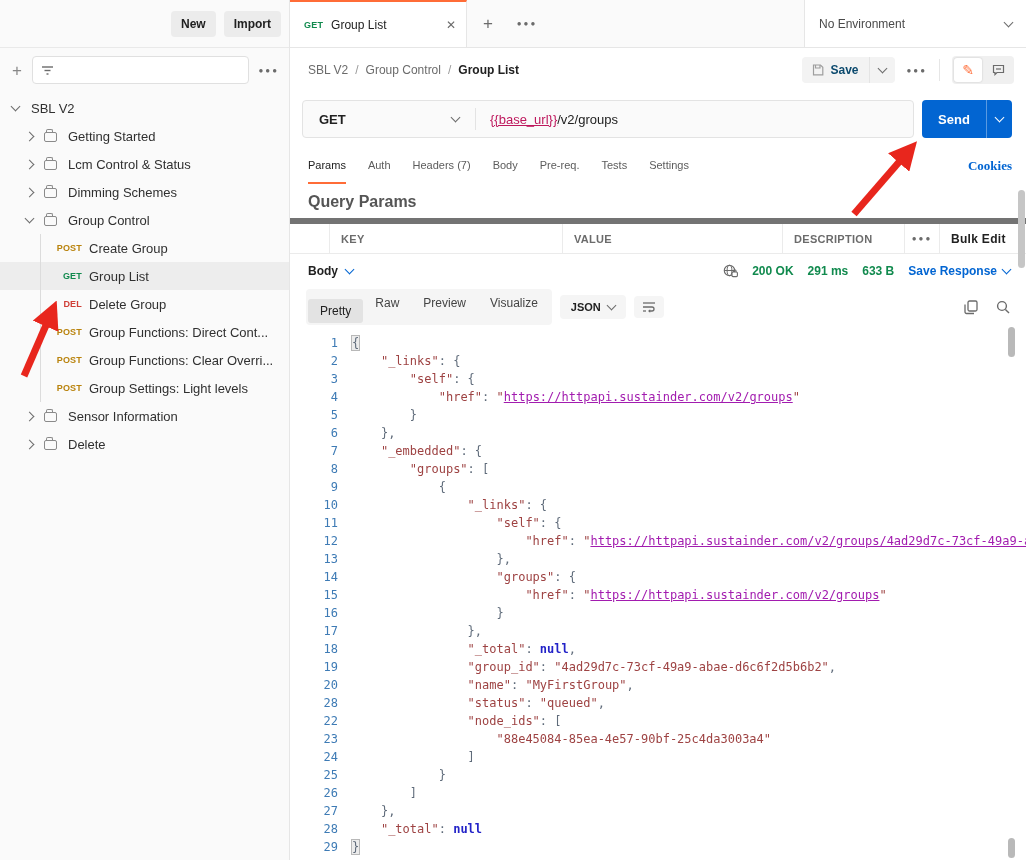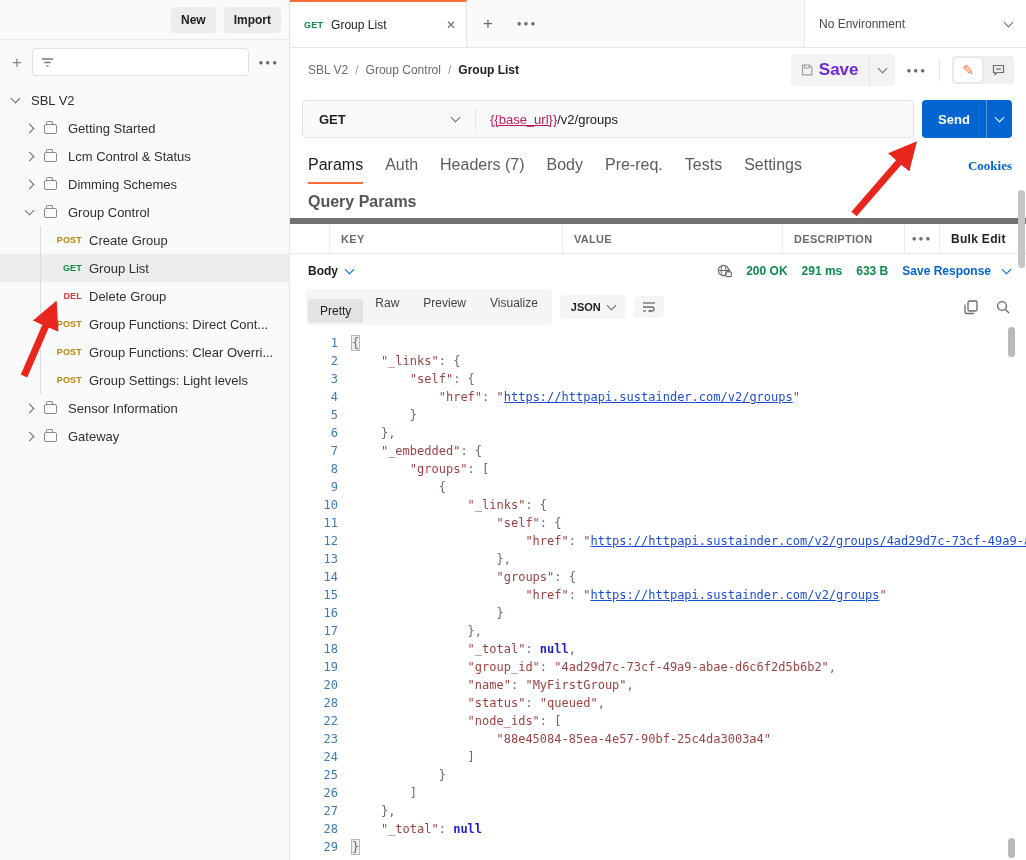--- a/index.html
+++ b/index.html
@@ -2,21 +2,21 @@
 <html><head>
 <meta charset="utf-8">
 <style>
   * { box-sizing: border-box; margin:0; padding:0; }
   html,body { width:1026px; height:860px; overflow:hidden; background:#fff;
     font-family:"Liberation Sans", sans-serif; color:#212121; }
   .app { display:flex; width:1026px; height:860px; position:relative; }
 
   
   .sidebar { width:290px; flex:none; background:#fafafa; border-right:1px solid #e6e6e6; display:flex; flex-direction:column; }
-  .sb-header { height:40px; flex:none; display:flex; align-items:center; justify-content:flex-end; gap:8px; padding:0 8px; border-bottom:1px solid #e9e9e9; }
+  .sb-header { height:48px; flex:none; display:flex; align-items:center; justify-content:flex-end; gap:8px; padding:0 8px; border-bottom:1px solid #e9e9e9; }
   .btn-gray { background:#ececec; border:none; border-radius:4px; padding:6px 10px; font-size:12px; font-weight:600; color:#212121; cursor:pointer; font-family:inherit; }
   .sb-toolbar { display:flex; align-items:center; gap:10px; padding:8px 10px 6px 12px; }
   .plus-btn { color:#878787; font-size:17px; line-height:1; cursor:pointer; }
   .filter-box { flex:1; height:28px; background:#fff; border:1px solid #e0e0e0; border-radius:4px; display:flex; align-items:center; gap:6px; padding:0 8px; }
   .filter-box input { border:none; outline:none; flex:1; font-size:12px; font-family:inherit; background:transparent; }
   .more-dots { color:#6b6b6b; font-size:8px; letter-spacing:2px; cursor:pointer; }
   .sb-tree { font-size:13px; color:#303030; padding-top:4px; }
   .tree-row { height:28px; display:flex; align-items:center; cursor:pointer; }
   .tree-row.root { padding-left:12px; gap:12px; font-size:13px; }
   .tree-row.folder { padding-left:26px; gap:11px; }
@@ -46,21 +46,21 @@
   .tab-plus { width:42px; display:flex; align-items:center; justify-content:center; color:#6b6b6b; font-size:17px; cursor:pointer; }
   .tab-more { width:36px; display:flex; align-items:center; justify-content:center; cursor:pointer; }
   .env-select { margin-left:auto; width:222px; background:#fff; border-left:1px solid #e6e6e6; display:flex; align-items:center; padding:0 14px; font-size:12px; color:#4a4a4a; cursor:pointer; }
   .env-select .chev { margin-left:auto; }
 
   .crumbrow { height:44px; flex:none; display:flex; align-items:center; padding:0 12px 0 18px; font-size:12px; color:#6b6b6b; }
   .crumb { cursor:pointer; }
   .crumb.last { color:#212121; font-weight:700; }
   .sep { margin:0 7px; color:#9a9a9a; }
   .crumb-actions { margin-left:auto; display:flex; align-items:center; gap:12px; }
-  .save-btn { display:flex; align-items:stretch; background:#f3f3f3; border-radius:4px; overflow:hidden; color:#6d28d9; font-size:17px; font-weight:600; cursor:pointer; }
+  .save-btn { display:flex; align-items:stretch; background:#f3f3f3; border-radius:4px; overflow:hidden; color:#0c4a6e; font-size:12px; font-weight:600; cursor:pointer; }
   .save-main { display:flex; align-items:center; gap:6px; padding:6px 10px; }
   .save-chev { display:flex; align-items:center; padding:0 9px; border-left:1px solid #e4e4e4; }
   .vdiv { width:1px; height:22px; background:#e6e6e6; }
   .icon-group { display:flex; background:#f0f0f0; border-radius:4px; padding:2px; gap:2px; }
   .icon-cell { width:28px; height:24px; border-radius:3px; display:flex; align-items:center; justify-content:center; cursor:pointer; }
   .icon-cell.active { background:#fff; box-shadow:0 0 2px rgba(0,0,0,.2); }
   .pencil { color:#ff6c37; font-size:14px; line-height:1; }
 
   .urlrow { flex:none; display:flex; align-items:center; gap:8px; padding:8px 14px 10px 12px; }
   .url-box { flex:1; display:flex; align-items:stretch; height:38px; background:#fafafa; border:1px solid #e3e3e3; border-radius:4px; min-width:0; }
@@ -68,58 +68,58 @@
   .method-sel .chev { margin-left:auto; }
   .method-div { width:1px; background:#e3e3e3; margin:7px 0; }
   .url-input { flex:1; display:flex; align-items:center; padding:0 14px; font-size:13px; white-space:nowrap; overflow:hidden; cursor:text; }
   .var { color:#be185d;text-decoration:underline; }
   .send-btn { width:90px; height:38px; flex:none; background:#0265d2; border-radius:4px; display:flex; color:#fff; font-size:13px; font-weight:700; overflow:hidden; cursor:pointer; }
   .send-main { flex:1; display:flex; align-items:center; justify-content:center; }
   .send-chev { width:26px; display:flex; align-items:center; justify-content:center; border-left:1px solid rgba(255,255,255,.35); }
 
   .reqtabs-row { height:36px; flex:none; display:flex; align-items:center; padding:0 14px 0 18px; }
   .reqtabs { display:flex; height:100%; }
-  .reqtab { font-size:16px; color:#5c5c5c; margin-right:22px; display:flex; align-items:center; border-bottom:2px solid transparent; cursor:pointer; white-space:nowrap; }
+  .reqtab { font-size:11px; color:#5c5c5c; margin-right:22px; display:flex; align-items:center; border-bottom:2px solid transparent; cursor:pointer; white-space:nowrap; }
   .reqtab.active { color:#212121; border-bottom-color:#ff6c37; }
   .cookies { margin-left:auto; color:#0265d2; font-weight:600; font-size:13px; cursor:pointer;font-family:Liberation Serif, serif; }
 
   .qp-label { flex:none; padding:9px 18px 7px; font-size:16px; font-weight:600; color:#555; }
 
   .ptable { flex:none; display:flex; height:36px; border-top:6px solid #737373; border-bottom:1px solid #ebebeb; font-size:11px; color:#6b6b6b;justify-content:center; }
   .pcell { display:flex; align-items:center; padding-left:11px; border-right:1px solid #ebebeb; font-weight:600; letter-spacing:.3px; }
   .pc-check { width:40px; flex:none; }
   .pc-key { width:233px; flex:none; }
   .pc-val { width:220px; flex:none; }
   .pc-desc { width:122px; flex:none; }
   .pc-dots { width:35px; flex:none; justify-content:center; padding-left:0; cursor:pointer; }
   .pc-bulk { flex:1; border-right:none; font-size:12px; font-weight:700; color:#212121; cursor:pointer; }
 
   .resbar { height:34px; flex:none; display:flex; align-items:center; padding:0 16px 0 18px; font-size:12px; }
   .body-sel { display:flex; align-items:center; gap:8px; font-weight:600; cursor:pointer; }
   .res-meta { margin-left:auto; display:flex; align-items:center; gap:14px; }
   .green { color:#118a4e; font-weight:600; }
-  .save-resp { color:#0265d2; font-weight:600; display:flex; align-items:center; gap:12px; cursor:pointer; }
+  .save-resp { color:#0265d2; font-weight:600; display:flex; align-items:center; gap:6px; cursor:pointer; }
 
   .viewbar { height:38px; flex:none; display:flex; align-items:center; gap:8px; padding:0 16px 0 16px; }
   .seg { display:flex; background:#f5f5f5; border-radius:4px; padding:2px; }
   .seg-item { padding:5px 12px; font-size:12px; color:#444; border-radius:3px; cursor:pointer; }
   .seg-item.active { background:#e3e3e3; color:#212121;margin-top:8px; }
   .pill { display:flex; align-items:center; gap:7px; background:#f5f5f5; border-radius:4px; padding:6px 11px; font-size:11px; font-weight:700; cursor:pointer; }
   .wrap-pill { background:#f5f5f5; border-radius:4px; padding:5px 8px; display:flex; align-items:center; cursor:pointer; }
   .view-actions { margin-left:auto; display:flex; align-items:center; gap:18px; }
   .va-btn { cursor:pointer; display:flex; }
 
   .code-wrap { flex:1; display:flex; font-family:"DejaVu Sans Mono", monospace; font-size:12px; line-height:18px; padding-top:8px; overflow:hidden; }
   .gutter { width:48px; flex:none; text-align:right; color:#3e7bb5; }
   .gutter .ln { height:18px; }
   .lines { flex:1; min-width:0; overflow:hidden; padding-left:14px; }
   .line { height:18px; white-space:pre; }
   .ct { color:#212121; }
   .ck, .cs { color:#9e4343; }
-  .cl { color:#1d4ed8; text-decoration:underline; cursor:pointer;margin-top:25px; }
+  .cl { color:#a21caf; text-decoration:underline; cursor:pointer;margin-top:25px; }
   .cn { color:#2323c8; font-weight:700; }
   .cp { color:#5f6b7a; }
   .chl { background:#ececec; outline:1px solid #b8b8b8; color:#5f6b7a; }
 
   
   .thumb { position:absolute; background:#c6c6c6; border-radius:4px; cursor:pointer; }
   .thumb-main { right:1px; top:190px; width:7px; height:78px; }
   .thumb-code-top { right:11px; top:327px; width:7px; height:30px; background:#b9b9b9; }
   .thumb-code-bot { right:11px; top:838px; width:7px; height:20px; background:#b9b9b9; }
 
@@ -204,21 +204,21 @@
           </div>
         </div>
         <div class="tree-row folder">
           <span class="chev chev-r"></span>
           <span class="folder-ico"></span>
           <span class="tree-label">Sensor Information</span>
         </div>
         <div class="tree-row folder">
           <span class="chev chev-r"></span>
           <span class="folder-ico"></span>
-          <span class="tree-label">Gateway</span>
+          <span class="tree-label">Delete</span>
         </div>
       </div>
   </aside>
 
   <div class="main">
 
     <div class="tabbar">
       <div class="tab">
         <span class="m m-get">GET</span>
         <span class="tab-title">Group List</span>

